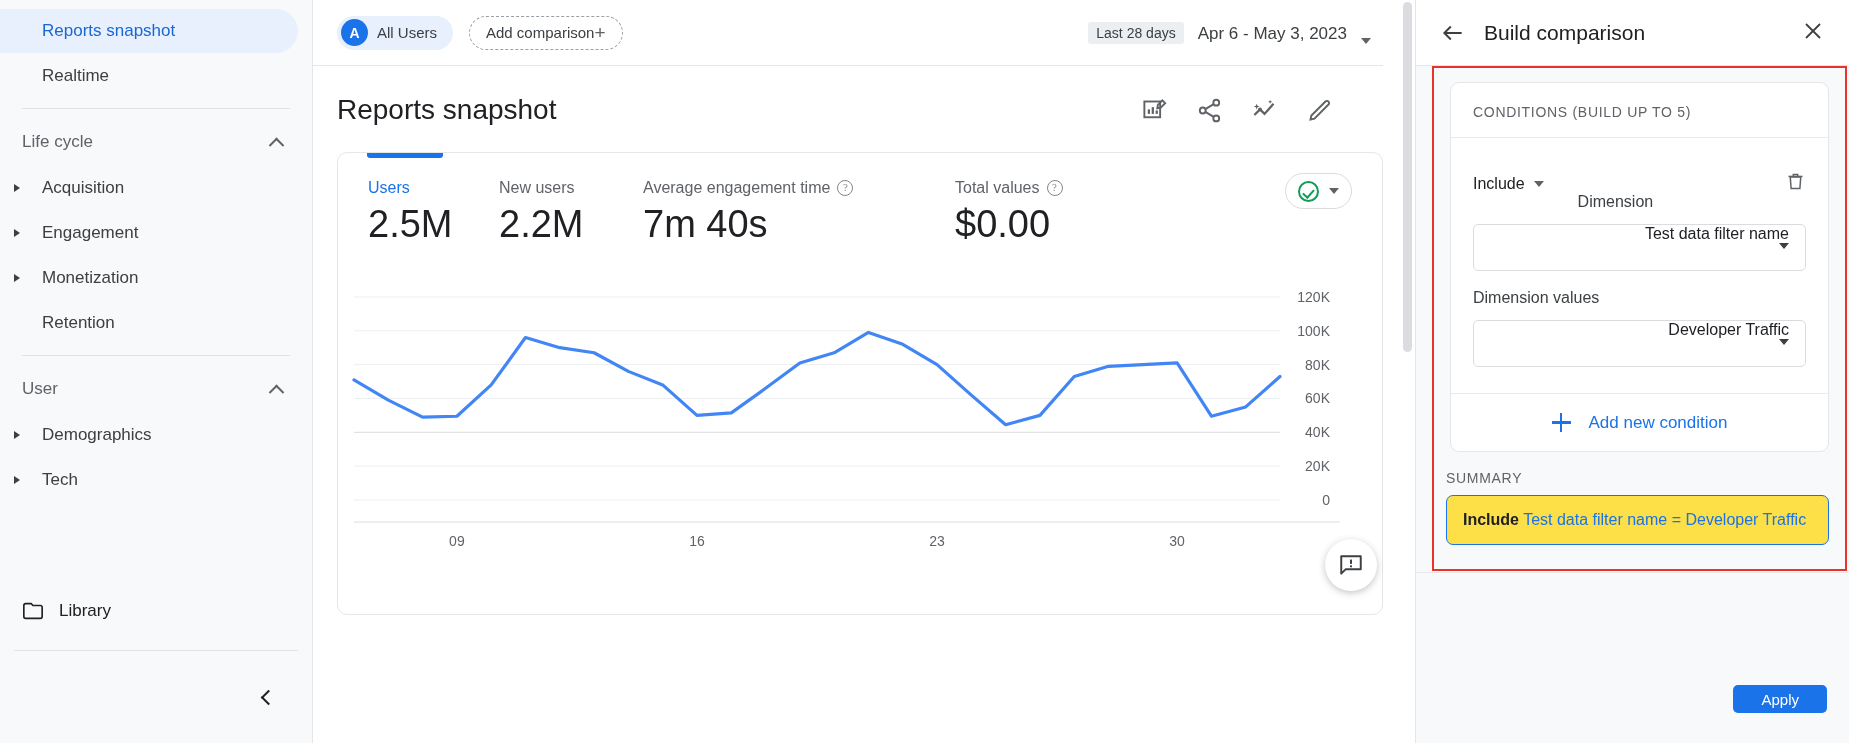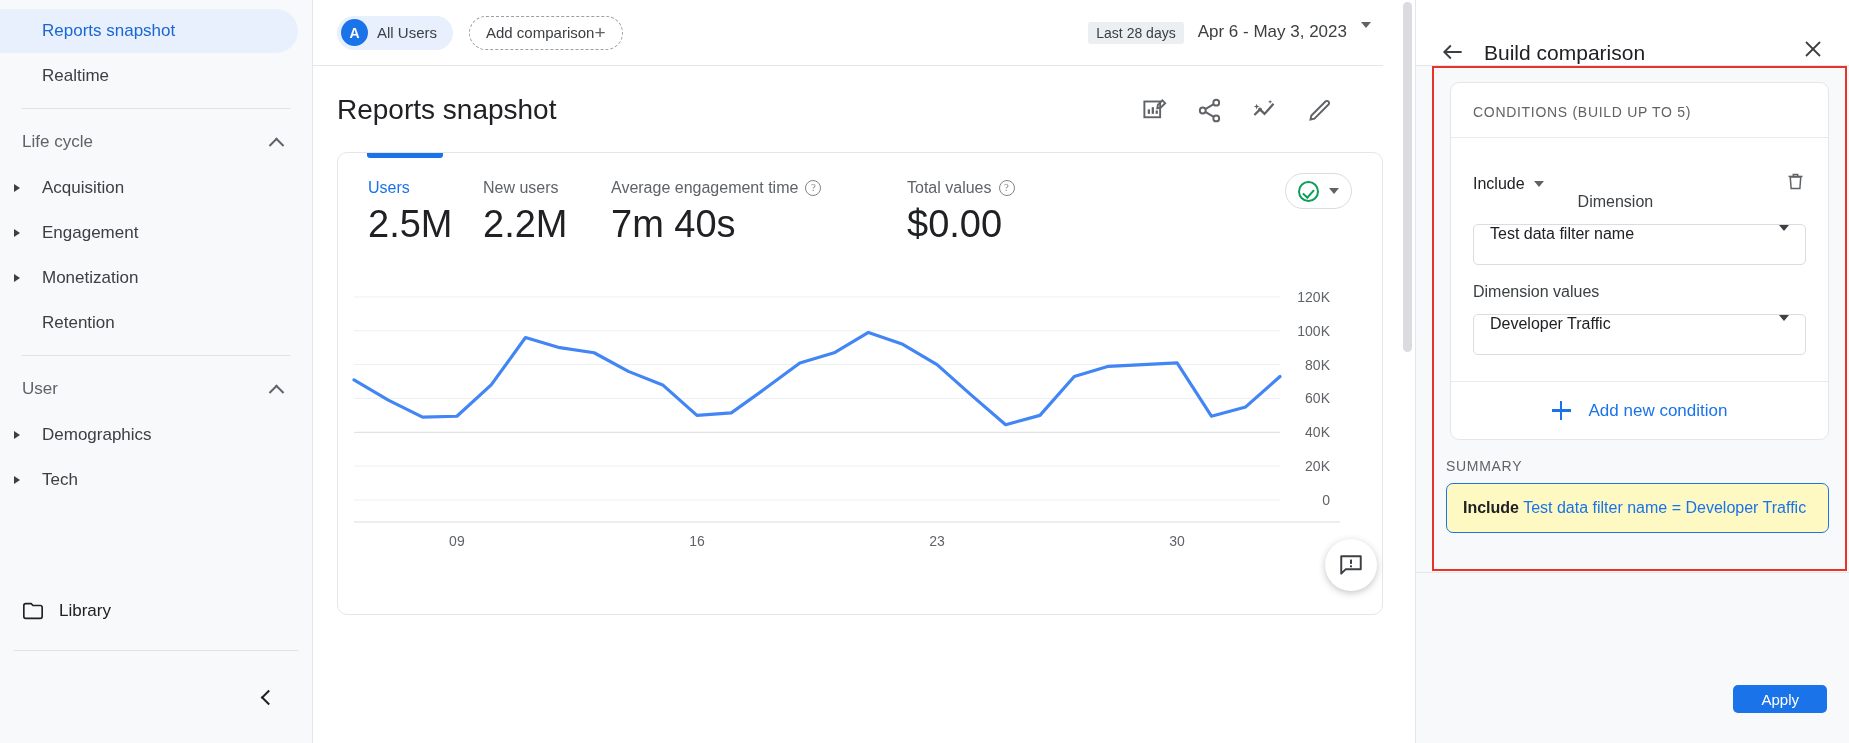--- a/index.html
+++ b/index.html
@@ -115,21 +115,21 @@
     border: 1px dashed #9aa0a6;
     border-radius: 18px;
     height: 34px; padding: 0 16px;
     margin-left: 16px;
     font-size: 15px; color: #3c4043;
     cursor: pointer;
   }
   .plus-sm { font-size: 19px; line-height: 1; color: #5f6368; }
   .daterange {
     position: absolute; right: 12px; top: 50%; transform: translateY(-50%);
-    display: flex; align-items: flex-start; gap: 14px;
+    display: flex; align-items: flex-end; gap: 14px;
     cursor: pointer;
   }
   .lastdays {
     background: #eceff1; color: #3c4043;
     font-size: 14px; padding: 3px 8px; border-radius: 3px;
   }
   .dr-text { font-size: 17px; color: #3c4043; }
   .tri-down {
     width: 0; height: 0;
     border-left: 5.5px solid transparent;
@@ -157,21 +157,21 @@
   }
   .tab-underline {
     position: absolute; left: 29px; top: 0;
     width: 76px; height: 5px;
     background: #1a73e8;
     border-radius: 0 0 3px 3px;
   }
   .metrics {
     display: flex; align-items: flex-start;
     padding: 26px 0 0 30px;
-    gap: 0;
+    gap: 16px;
     position: relative;
   }
   .metric { margin-right: 0; }
   .metric-label {
     font-size: 16px; color: #5f6368;
     display: flex; align-items: center; gap: 7px;
     white-space: nowrap;
   }
   .metric.primary .metric-label { color: #1a73e8; }
   .metric-value { font-size: 38px; color: #202124; margin-top: 6px; font-weight: 400; }
@@ -206,21 +206,21 @@
   
   .panel {
     flex: 0 0 434px;
     width: 434px; height: 743px;
     background: #f8f9fa;
     border-left: 1px solid #e4e6e8;
     position: relative;
   }
   .panel-head {
     height: 66px;
-    display: flex; align-items: flex-end;
+    display: flex; align-items: center;
     padding: 0 24px;
     border-bottom: 1px solid #e4e6e8;
     background: #fff;
   }
   .back-arrow { width: 26px; height: 26px; cursor: pointer; }
   .panel-title { font-size: 21px; color: #202124; margin-left: 18px; flex: 1; }
   .close-x { cursor: pointer; }
   .panel-body {
     position: absolute;
     left: 16px; right: 2px; top: 66px;
@@ -245,27 +245,28 @@
     padding: 18px 22px 0 22px;
   }
   .include-sel {
     display: flex; align-items: center; gap: 9px;
     font-size: 16px; color: #202124; cursor: pointer;
   }
   .dim-label { font-size: 16px; color: #3c4043; margin-left: 34px; margin-top: 37px; }
   .trash { margin-left: auto; cursor: pointer; }
   .select-box {
     margin: 13px 22px 0 22px;
-    height: 41px;
+    height: 47px;
     border: 1px solid #dadce0;
     border-radius: 5px;
-    display: flex; align-items: flex-start;
+    display: flex; align-items: flex-end;
     padding: 0 16px;
     font-size: 16px; color: #202124;
     cursor: pointer;
+    flex-direction: column;
   }
   .select-box .tri-down { margin-left: auto; border-top-color: #3c4043; }
   .field-label {
     font-size: 16px; color: #3c4043;
     padding: 18px 22px 0 22px;
   }
   .add-cond {
     border-top: 1px solid #e8eaed;
     margin-top: 26px;
     height: 58px;
@@ -283,21 +284,21 @@
   .plus-blue::before { left:0; top:8px; width:19px; height:2.6px; }
   .plus-blue::after { top:0; left:8px; height:19px; width:2.6px; }
   .summary-label {
     font-size: 14px; letter-spacing: 0.7px; color: #5f6368;
     padding: 18px 0 0 12px;
   }
   .summary-chip {
     margin: 9px 16px 0 12px;
     border: 1px solid #1a73e8;
     border-radius: 7px;
-    background: #fef9c3;
+    background: #fde047;
     padding: 13px 16px;
     font-size: 16px; line-height: 1.35;
     cursor: pointer;
   }
   .summary-chip b { color: #202124; }
   .summary-chip span.blue { color: #1a73e8; }
   .panel-sep {
     position: absolute; left: 0; right: 0; top: 572px;
     height: 1px; background: #e4e6e8;
   }

